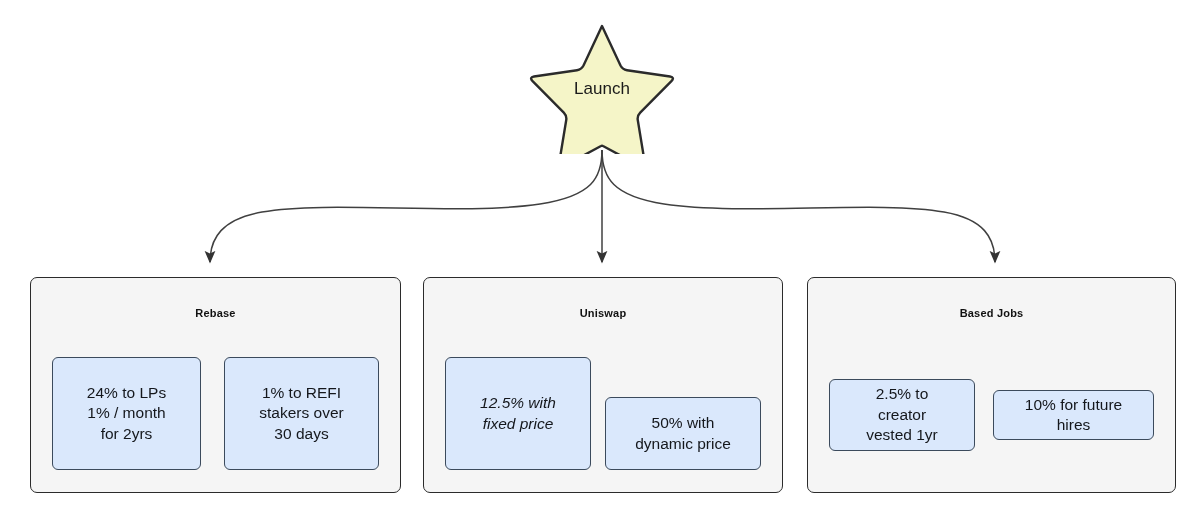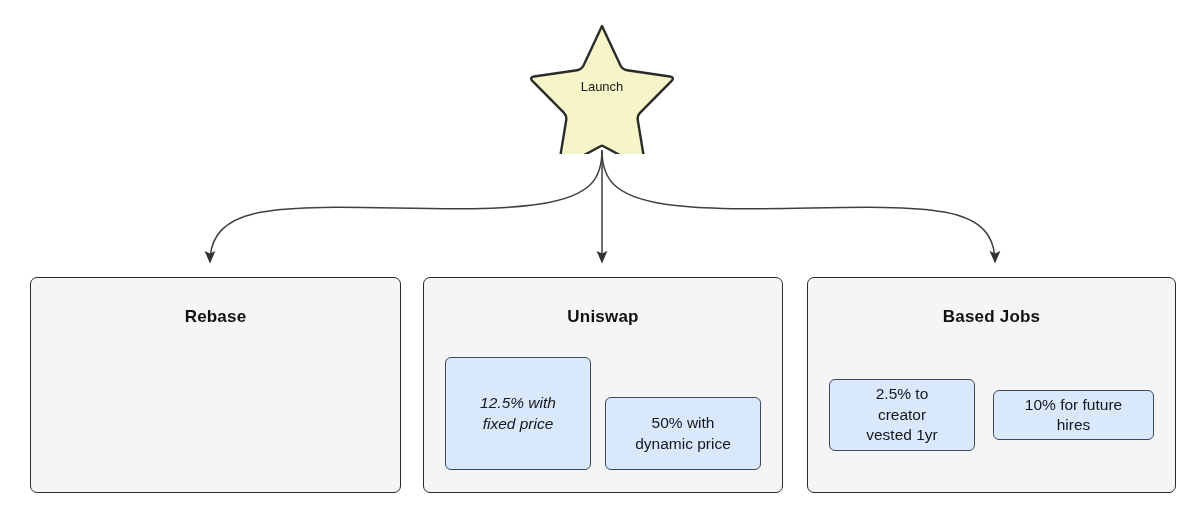--- a/index.html
+++ b/index.html
@@ -43,21 +43,21 @@
     display: block;
     width: 150px;
     height: 132px;
   }
   .star-label {
     position: absolute;
     left: 0;
     top: 58px;
     width: 150px;
     text-align: center;
-    font-size: 13px;
+    font-size: 17px;
     color: #1a1a1a;
     font-family: "Liberation Sans", sans-serif;
     line-height: 1;
   }
 
   
   .group-box {
     position: absolute;
     top: 277px;
     height: 216px;
@@ -69,21 +69,21 @@
   .group-box.g0 { left: 30px;  width: 371px; }
   .group-box.g1 { left: 423px; width: 360px; }
   .group-box.g2 { left: 807px; width: 369px; }
 
   .group-title {
     position: absolute;
     left: 0;
     right: 0;
     top: 29px;
     text-align: center;
-    font-size: 17px;
+    font-size: 11px;
     font-weight: bold;
     color: #111111;
     letter-spacing: 0.2px;
   }
 
   
   .child-row {
     position: absolute;
     left: 21px;
     right: 21px;
@@ -160,20 +160,28 @@
                Q2 55.4 7 54.5
                L50 48.2
                Q54.5 47.5 56.5 43.5
                Z" fill="#f5f5c8" stroke="#2b2b2b" stroke-width="2.4" stroke-linejoin="round"></path>
     </svg>
     <div class="star-label">Launch</div>
   </div>
 
   <div class="group-box g0">
     <div class="group-title">Rebase</div>
+    <div class="child-row">
+      <div class="child-box">
+        <span class="ctext">24% to LPs<br>1% / month<br>for 2yrs</span>
+      </div>
+      <div class="child-box">
+        <span class="ctext">1% to REFI<br>stakers over<br>30 days</span>
+      </div>
+    </div>
   </div>
 
   <div class="group-box g1">
     <div class="group-title">Uniswap</div>
     <div class="child-row">
       <div class="child-box">
         <span class="ctext">12.5% with<br>fixed price</span>
       </div>
       <div class="child-box">
         <span class="ctext">50% with<br>dynamic price</span>

